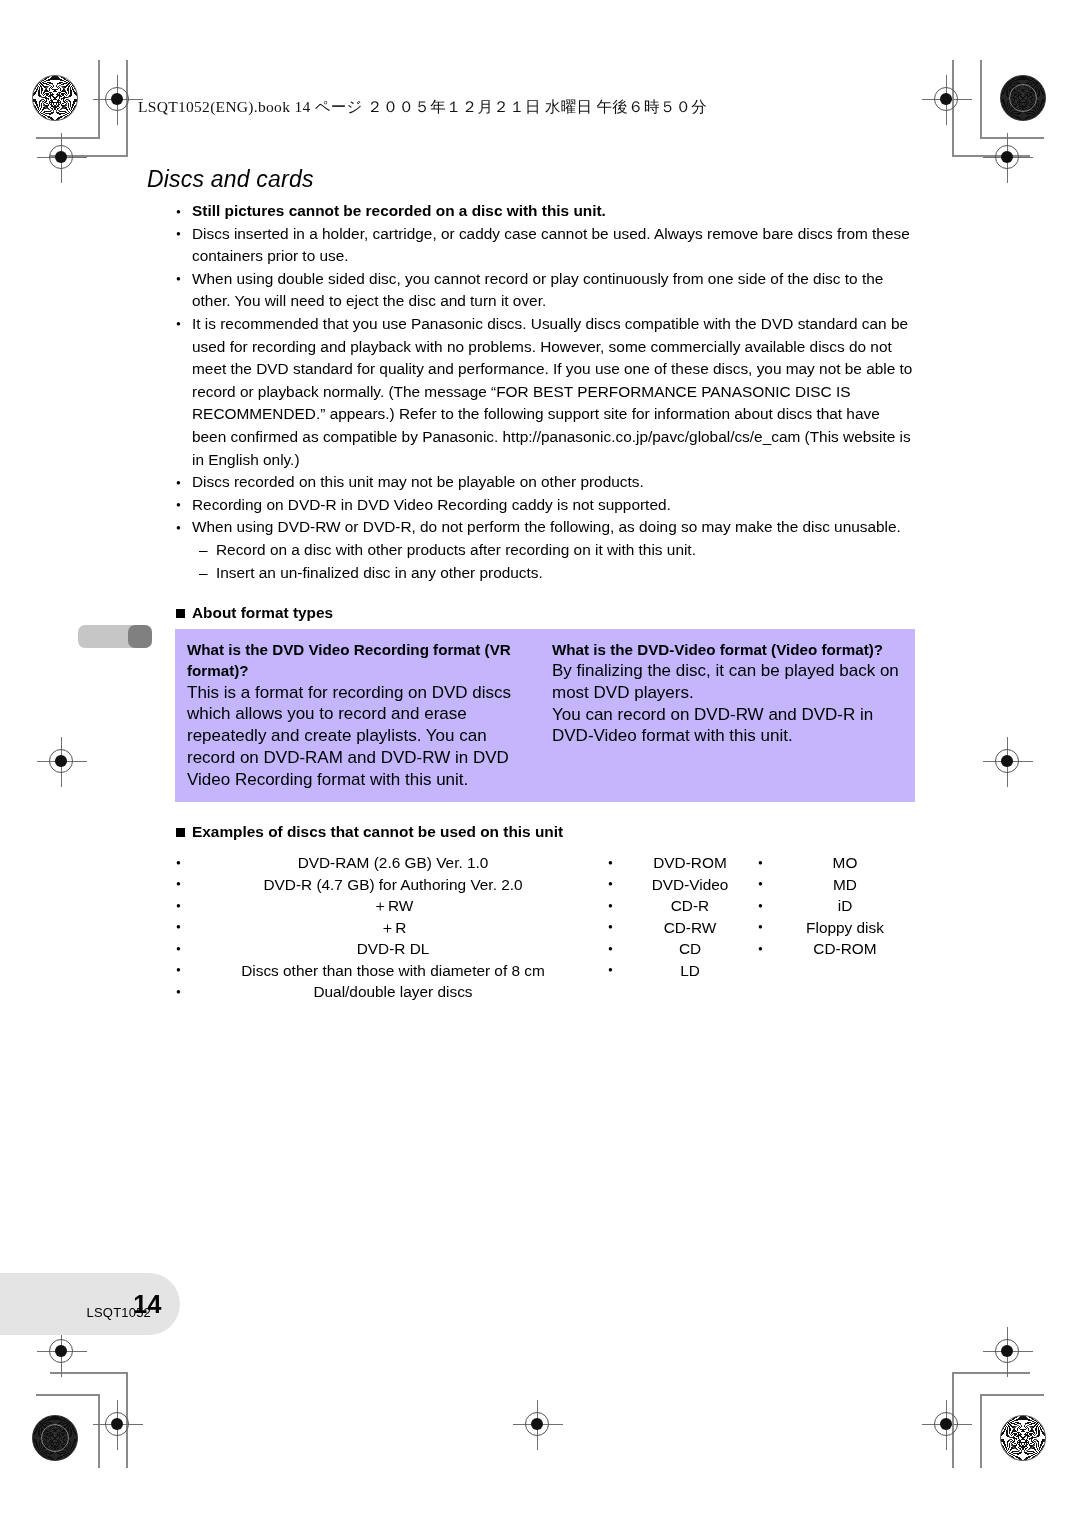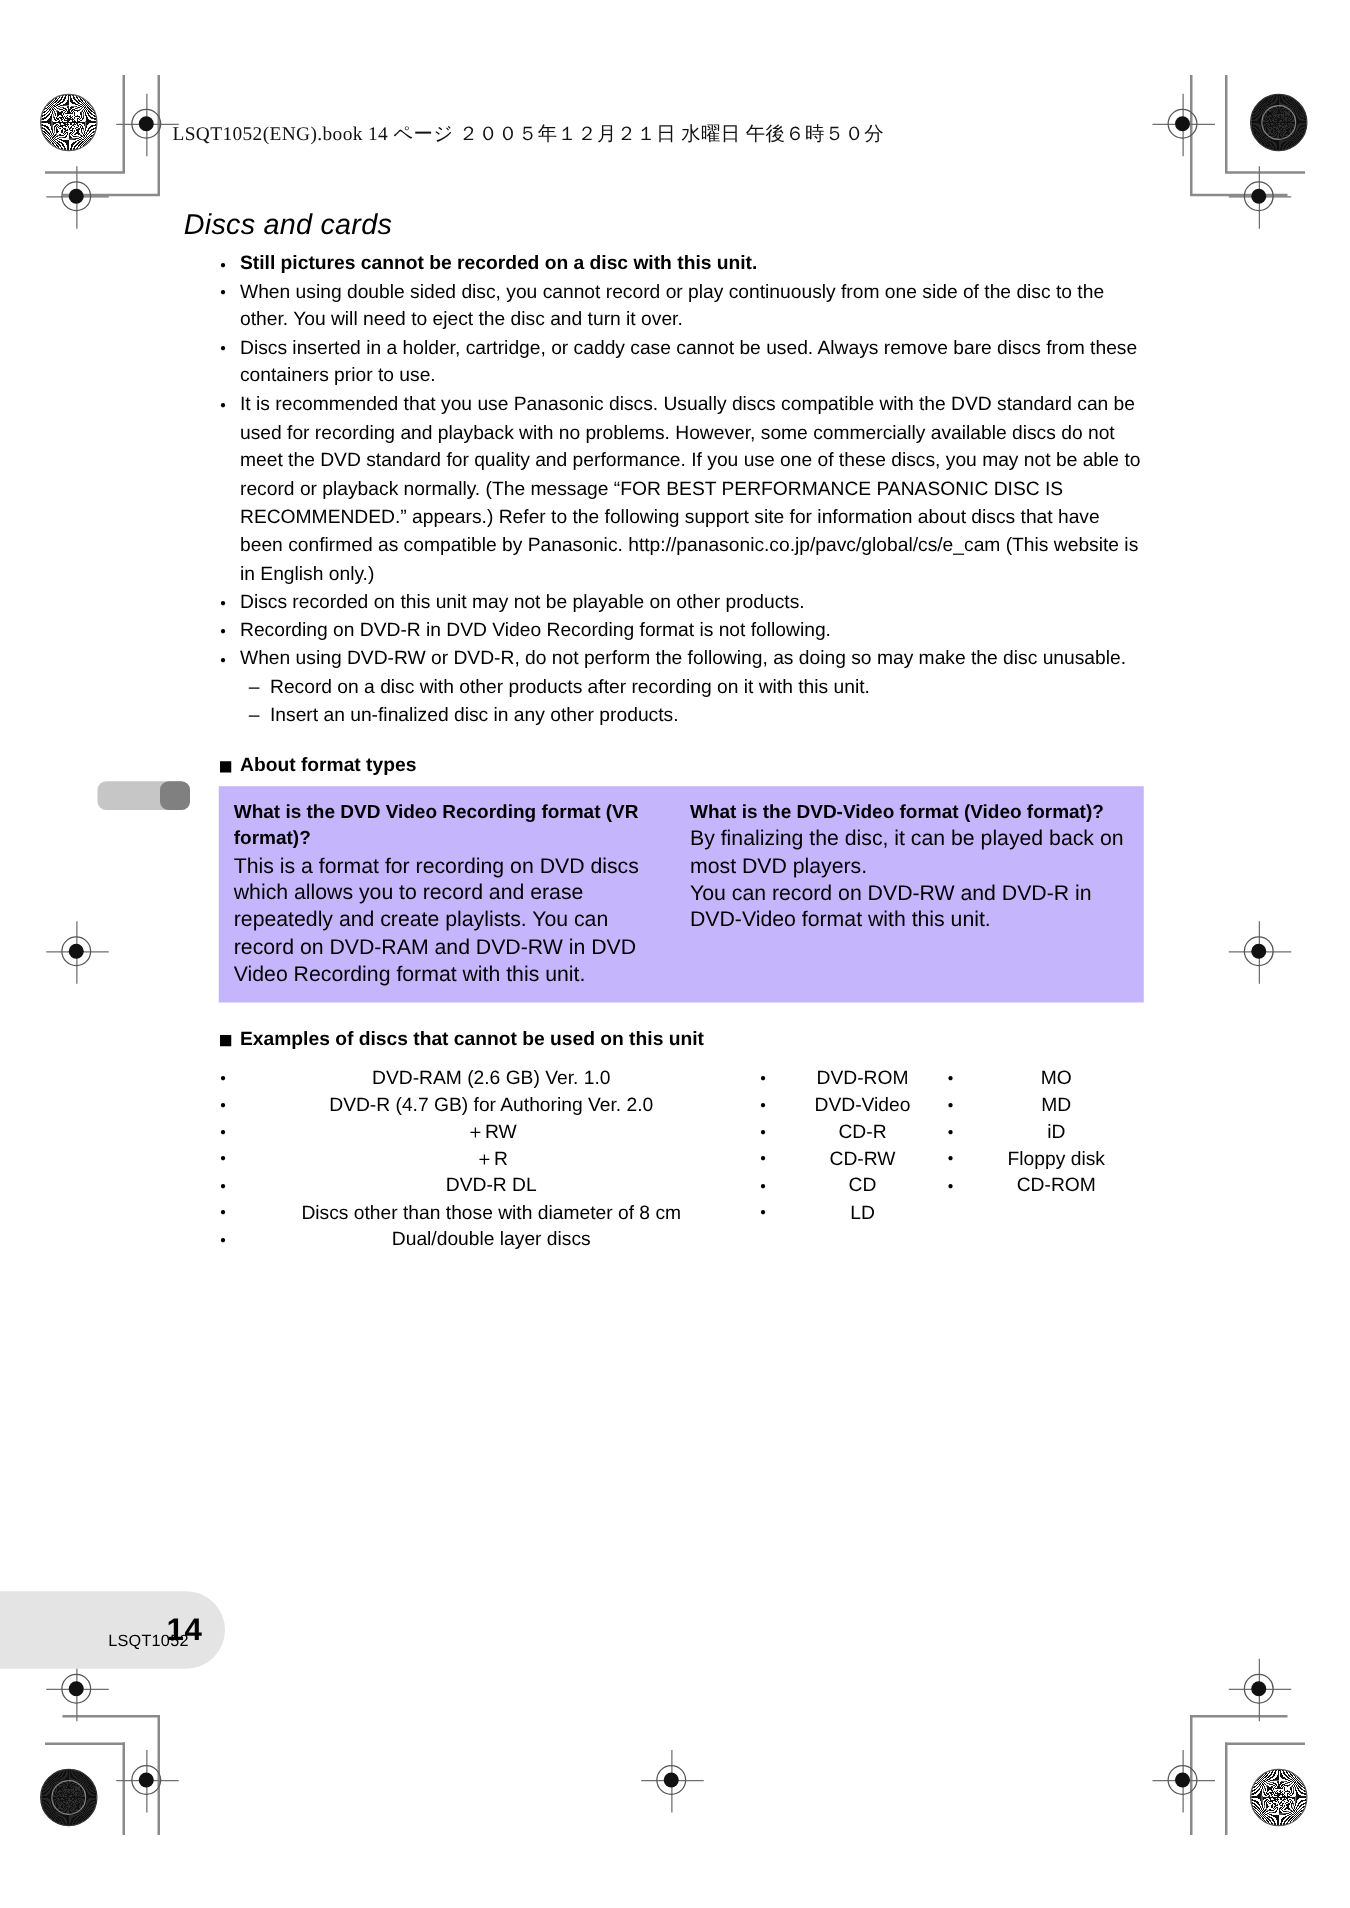--- a/index.html
+++ b/index.html
@@ -406,25 +406,25 @@
 
 <div class="side-tab-bar">
   <div class="cap"></div>
 </div>
 <div class="side-tab-label">Before using</div>
 
 <div class="content">
 
   <ul class="bullets" id="notes-list">
       <li class="bold">Still pictures cannot be recorded on a disc with this unit.</li>
+      <li>Discs inserted in a holder, cartridge, or caddy case cannot be used. Always remove bare discs from these containers prior to use.</li>
       <li>When using double sided disc, you cannot record or play continuously from one side of the disc to the other. You will need to eject the disc and turn it over.</li>
-      <li>Discs inserted in a holder, cartridge, or caddy case cannot be used. Always remove bare discs from these containers prior to use.</li>
       <li>It is recommended that you use Panasonic discs. Usually discs compatible with the DVD standard can be used for recording and playback with no problems. However, some commercially available discs do not meet the DVD standard for quality and performance. If you use one of these discs, you may not be able to record or playback normally. (The message “FOR BEST PERFORMANCE PANASONIC DISC IS RECOMMENDED.” appears.) Refer to the following support site for information about discs that have been confirmed as compatible by Panasonic. http://panasonic.co.jp/pavc/global/cs/e_cam (This website is in English only.)</li>
       <li>Discs recorded on this unit may not be playable on other products.</li>
-      <li>Recording on DVD-R in DVD Video Recording format is not following.</li>
+      <li>Recording on DVD-R in DVD Video Recording caddy is not supported.</li>
       <li>When using DVD-RW or DVD-R, do not perform the following, as doing so may make the disc unusable.</li>
     </ul>
 
   <ul class="dashes" id="sub-items-list">
       <li>Record on a disc with other products after recording on it with this unit.</li>
       <li>Insert an un-finalized disc in any other products.</li>
     </ul>
 
   <div style="height:18px"></div>
 

